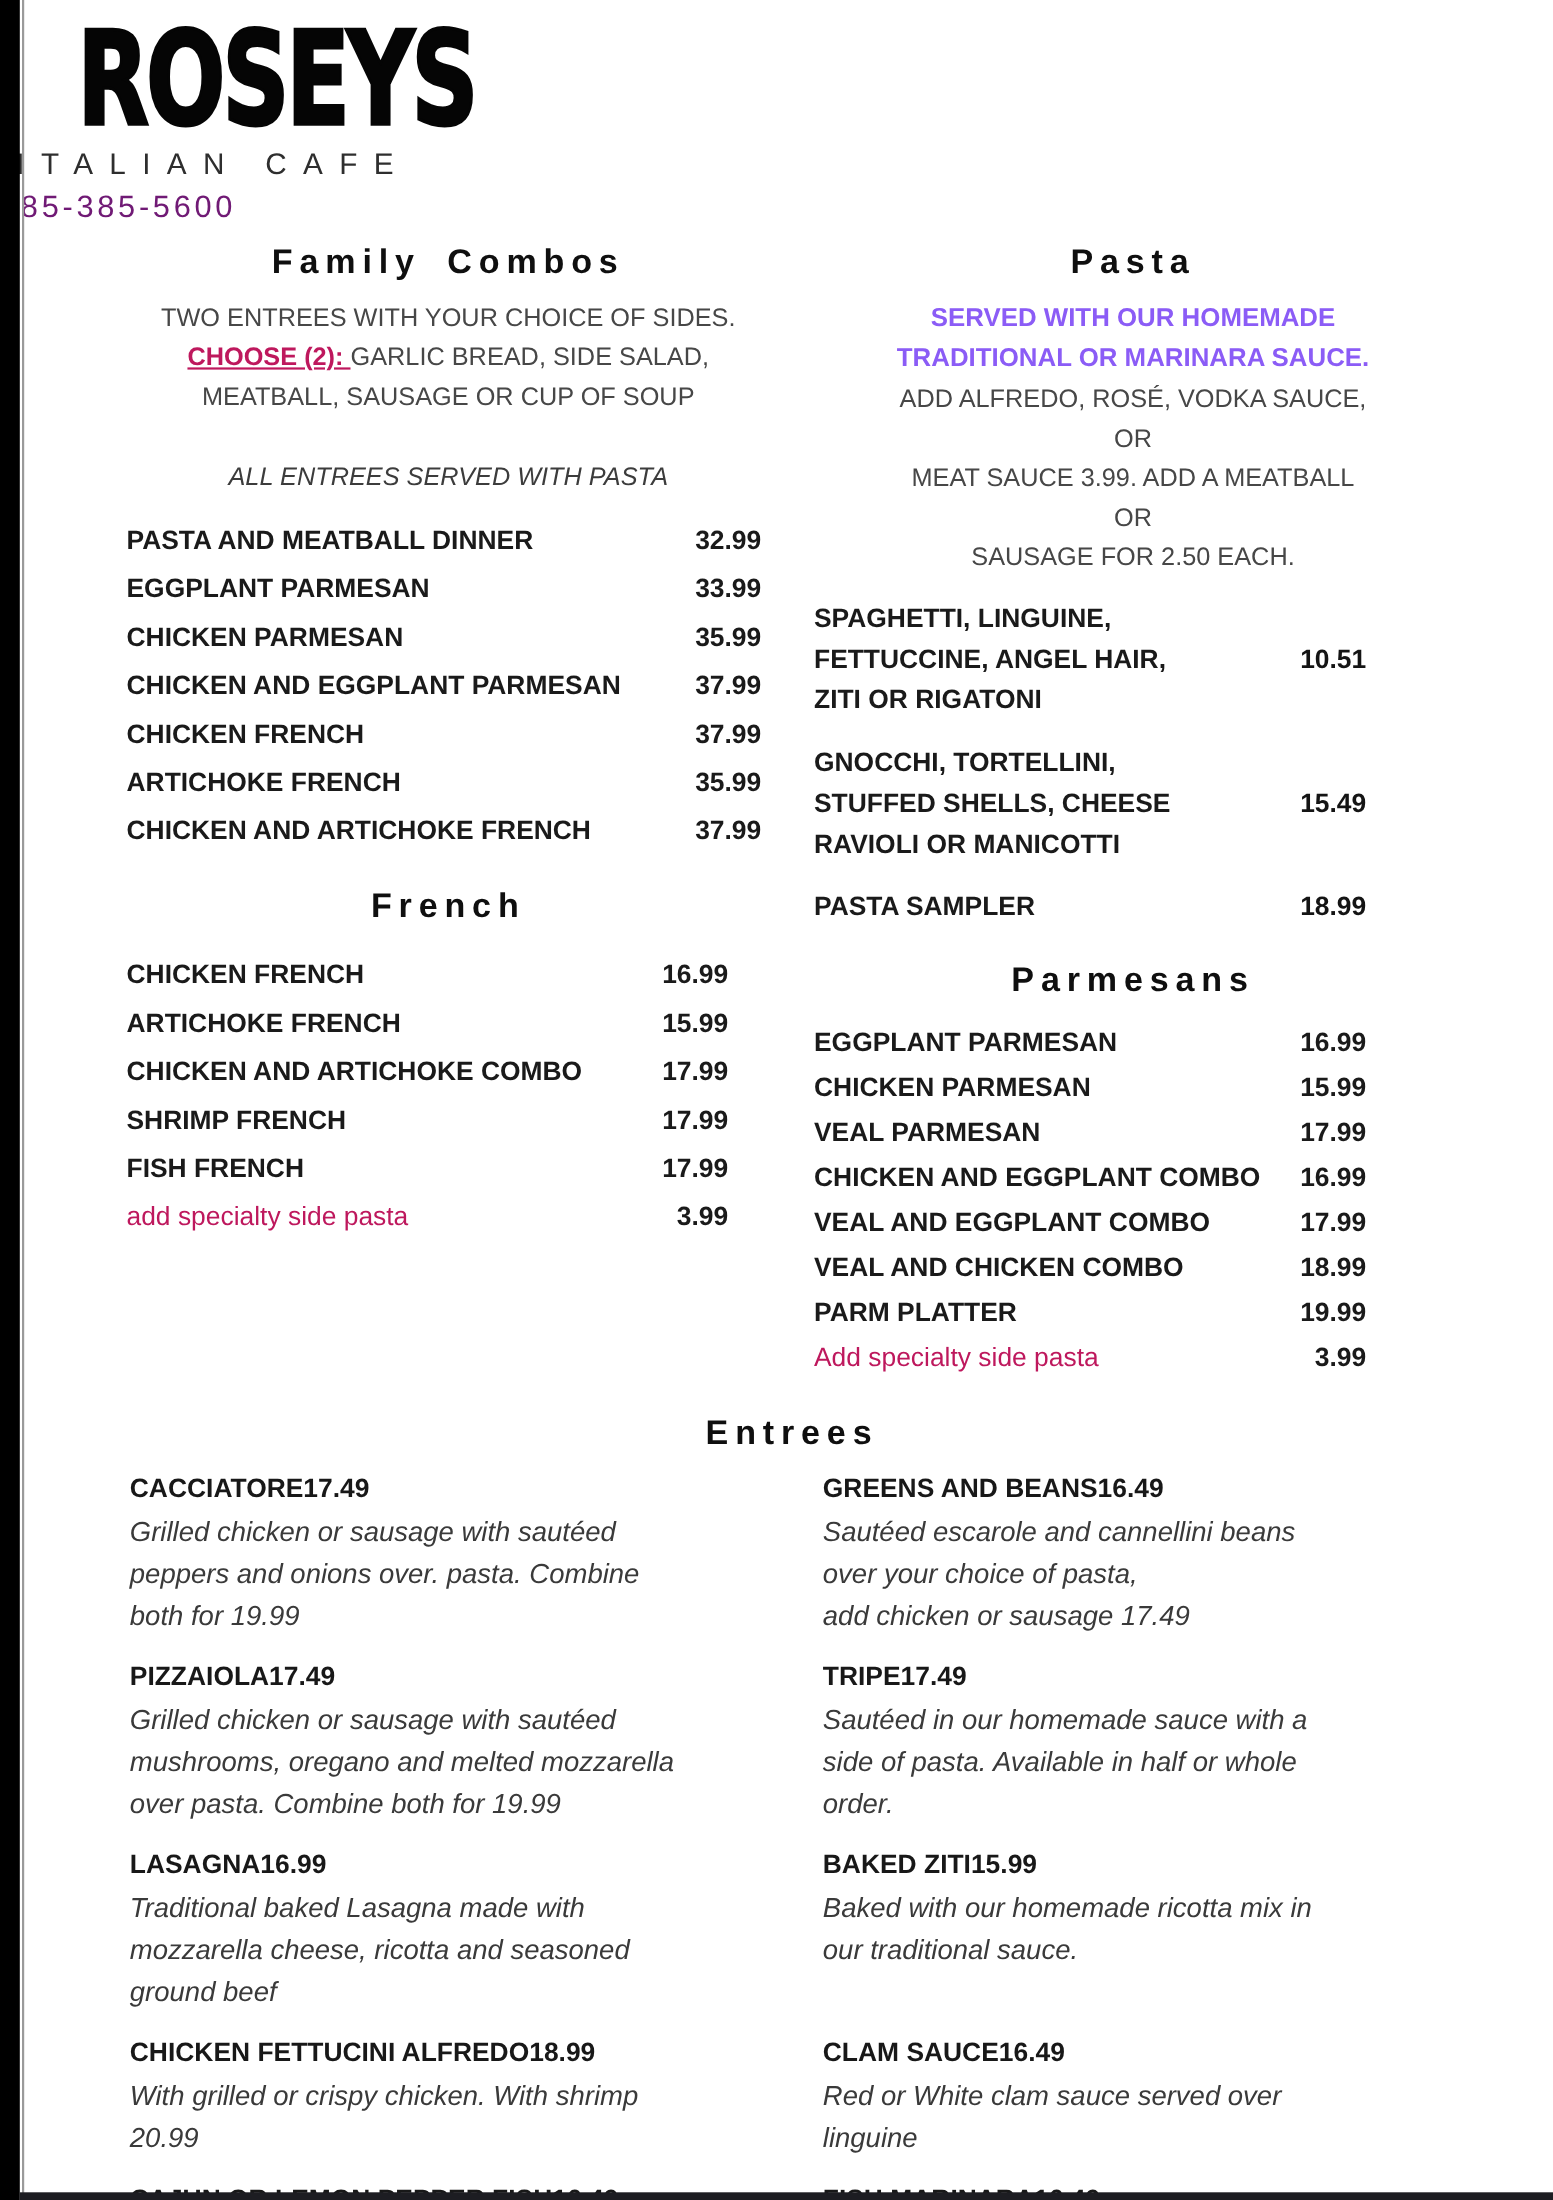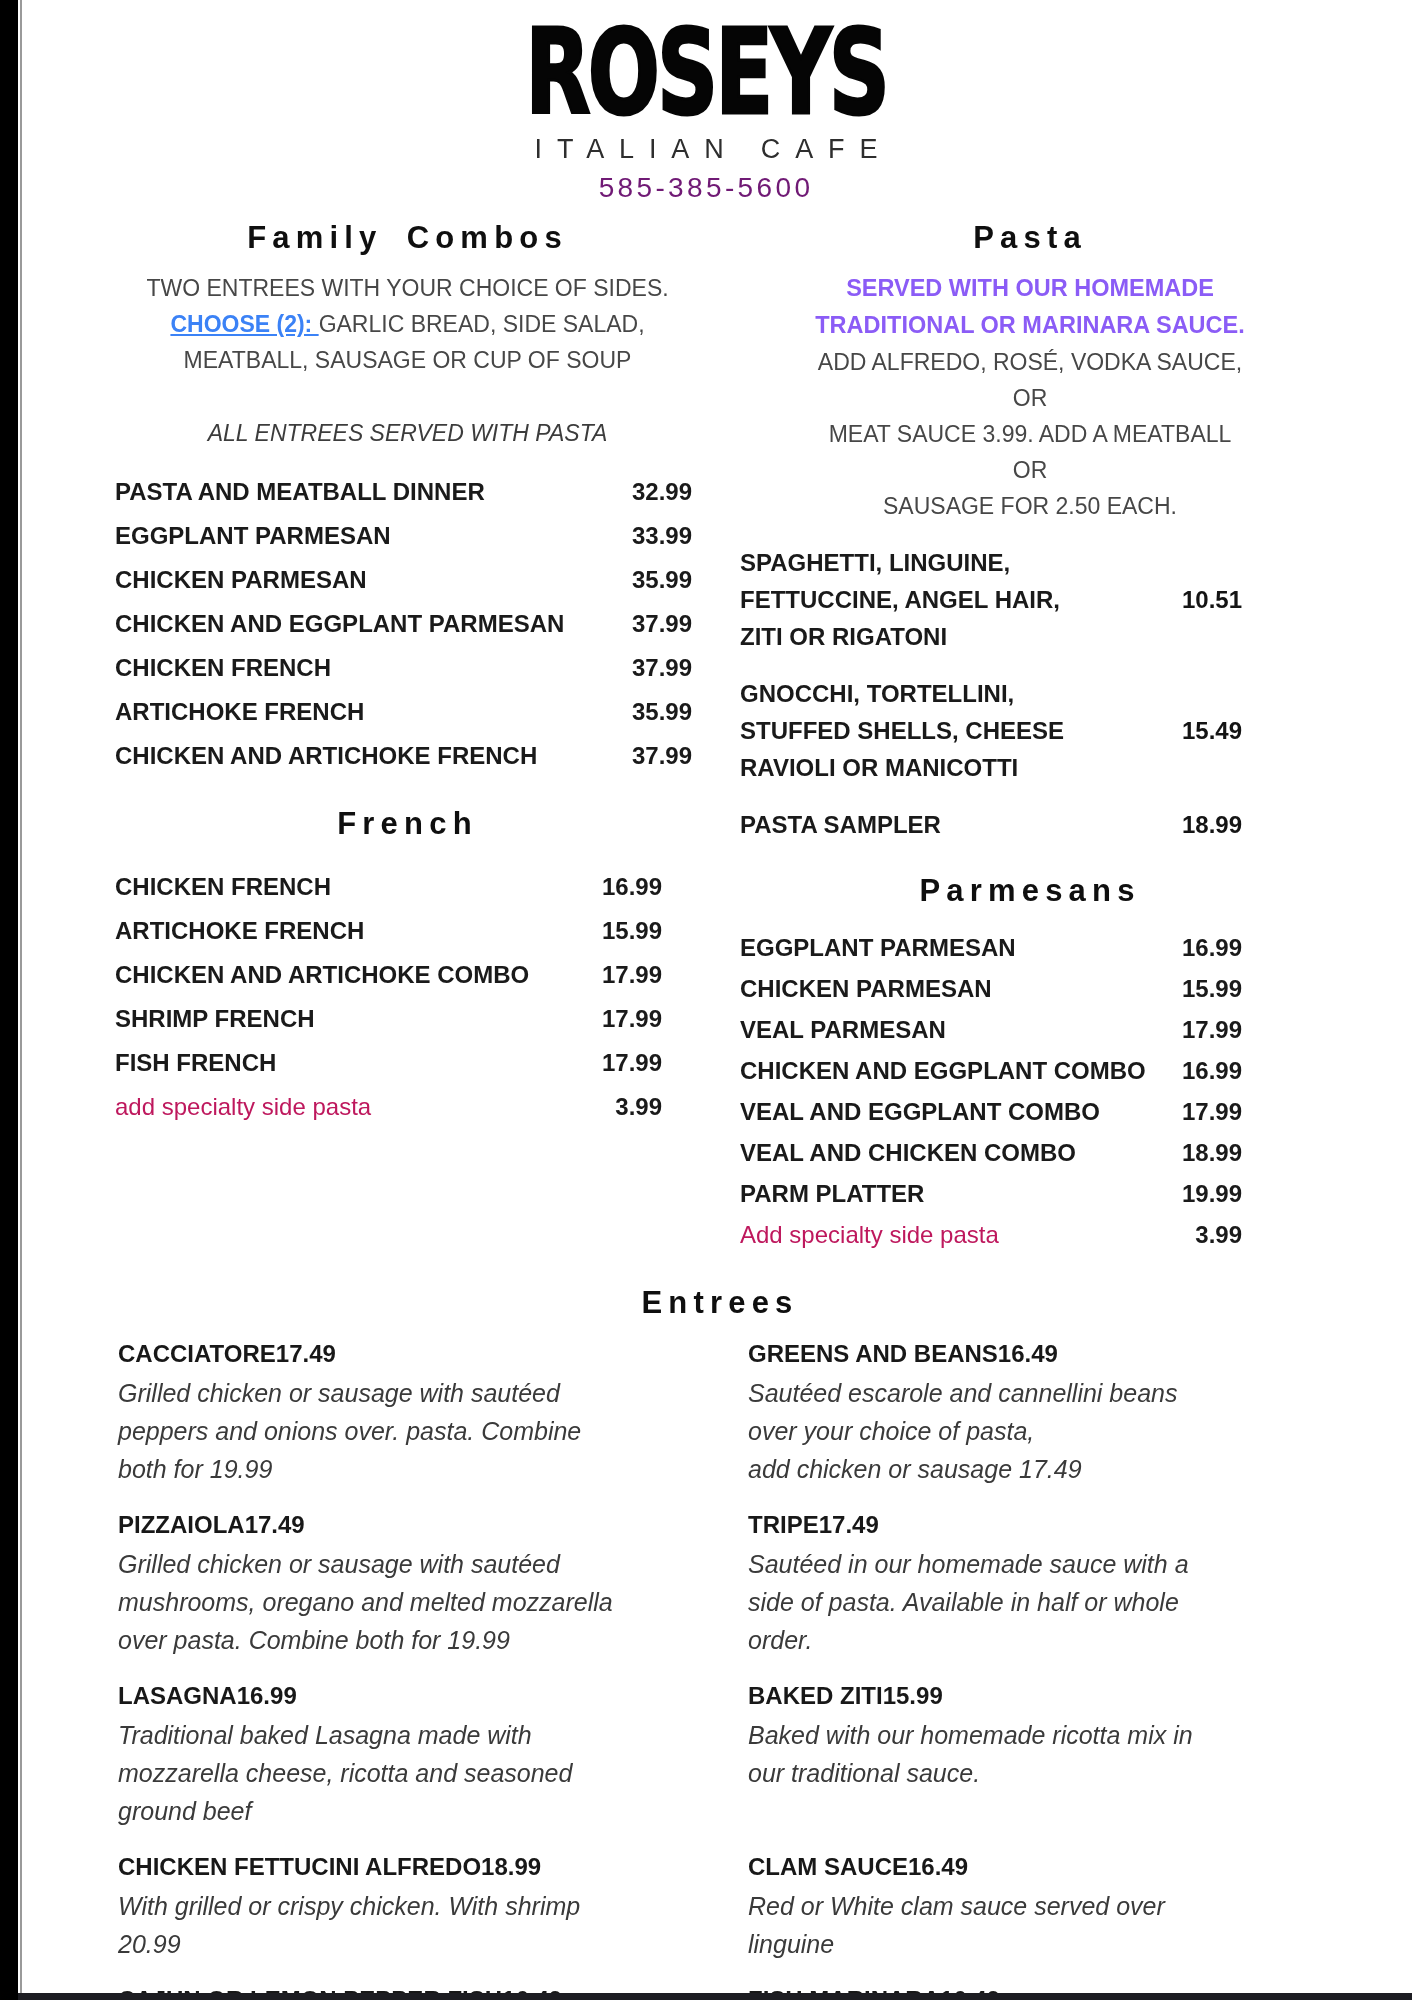--- a/index.html
+++ b/index.html
@@ -5,21 +5,21 @@
   html,body{margin:0;padding:0;}
   body{
     width:1412px;height:2000px;position:relative;overflow:hidden;
     background:#ffffff;color:#141414;
     font-family:"Liberation Sans", sans-serif;
   }
   .edge-left{position:absolute;left:0;top:0;width:18px;height:2000px;background:#000;}
   .edge-hairline{position:absolute;left:20px;top:0;width:2px;height:2000px;background:#9a9a9a;}
   .edge-bottom{position:absolute;left:18px;bottom:0;height:7px;width:1394px;background:#1d1d22;}
 
-  .masthead{text-align:center;padding-top:18px;}
+  .masthead{padding-top:18px;}
   .logo{
     display:inline-block;
     font-family:"DejaVu Sans","Liberation Sans",sans-serif;
     font-weight:bold;font-size:118px;line-height:108px;
     letter-spacing:-0.035em;color:#050505;
     -webkit-text-stroke:3px #050505;
     transform:scaleX(0.72);transform-origin:center;
   }
   .cafe{font-size:27px;letter-spacing:0.55em;text-indent:0.55em;color:#2e2e2e;margin-top:8px;}
   .phone{font-size:28px;letter-spacing:0.12em;color:#701a75;margin-top:7px;}
@@ -28,21 +28,21 @@
     display:grid;grid-template-columns:585px 510px;column-gap:40px;
     margin-left:115px;margin-top:16px;align-items:start;
   }
   .sec-title{
     text-align:center;font-weight:bold;font-size:31px;
     letter-spacing:0.2em;word-spacing:0.3em;color:#0f0f0f;
   }
   .col-right > .sec-title, .col-right > .caps-note, .col-right > .bold-note{padding-left:70px;}
 
   .caps-note{text-align:center;font-size:23px;color:#474747;line-height:36px;margin-top:14px;}
-  .choose{font-weight:bold;color:#3b82f6;text-decoration:underline;}
+  .choose{font-weight:bold;color:#be185d;text-decoration:underline;}
   .italic-note{text-align:center;font-style:italic;font-size:23px;color:#3c3c3c;margin-top:42px;}
   .bold-note{text-align:center;font-weight:bold;font-size:23.5px;color:#8b5cf6;line-height:37px;margin-top:14px;}
 
   .menu-list{margin-top:30px;}
   .menu-row{
     display:flex;justify-content:space-between;align-items:center;
     font-weight:bold;font-size:24px;color:#1a1a1a;margin-bottom:15px;line-height:29px;
   }
   .list-parmesans .menu-row{margin-bottom:12px;}
   .item-price{padding-right:8px;white-space:nowrap;}

